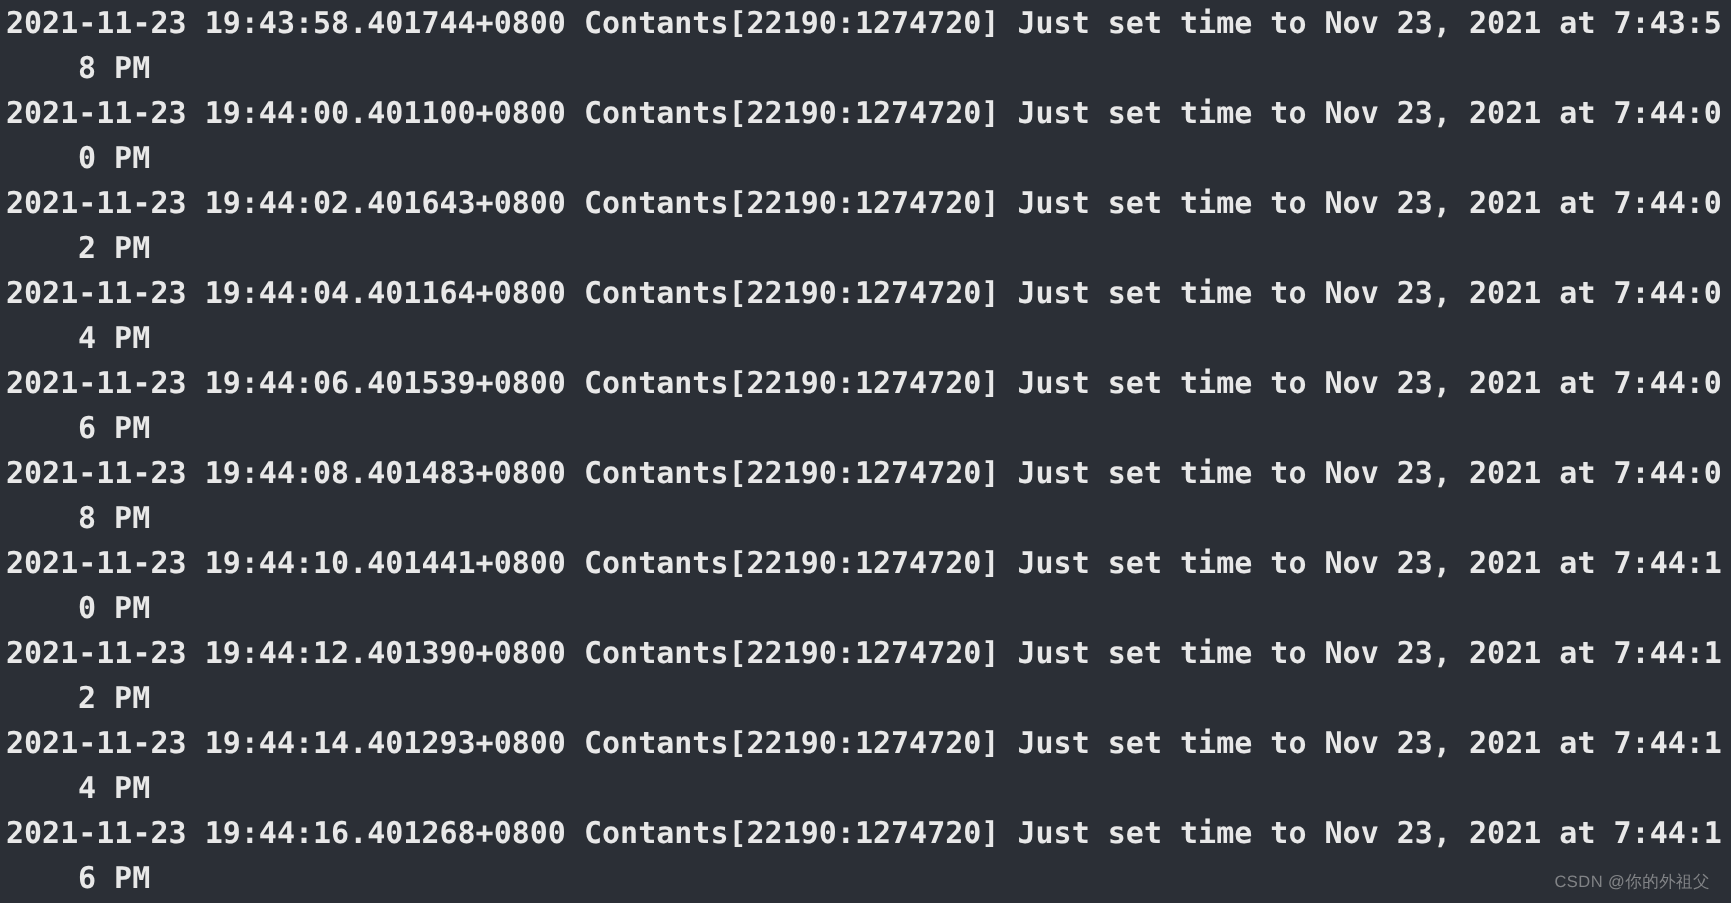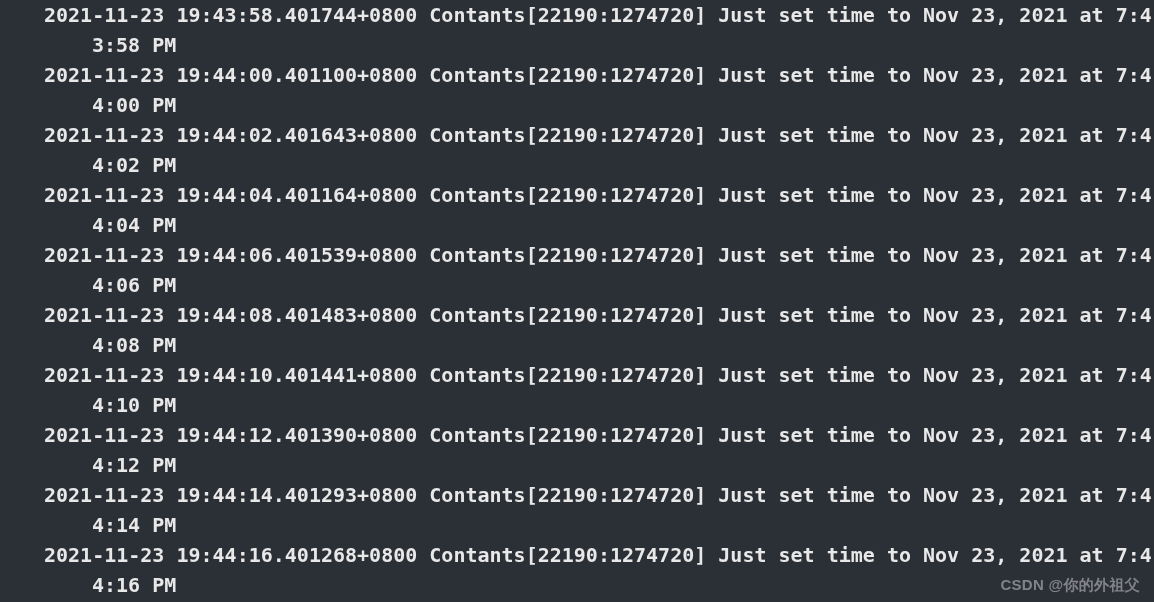--- a/index.html
+++ b/index.html
@@ -17,33 +17,32 @@
       width: 1154px;
       height: 602px;
       overflow: hidden;
       padding: 0;
       position: relative;
     }
     .console {
       white-space: pre-wrap;
       word-break: break-all;
       padding-left: 4px;
-      margin-left: 40px;
     }
     .log-line {
       display: block;
       text-indent: -48px;
       padding-left: 48px;
     }
     .watermark {
       position: absolute;
       bottom: 6px;
       right: 14px;
-      font-size: 15px;
-      font-weight: 700;
+      font-size: 11px;
+      font-weight: 400;
       color: rgba(200,200,200,0.55);
       font-family: -apple-system, "PingFang SC", "Helvetica Neue", Arial, sans-serif;
       letter-spacing: 0.3px;
     }
   </style>
 </head>
 <body>
 
 <div class="console" id="console-root"><div class="log-line"><span>2021-11-23 19:43:58.401744+0800</span> <span>Contants[22190:1274720]</span> <span>Just set time to Nov 23, 2021 at 7:43:58 PM</span></div><div class="log-line"><span>2021-11-23 19:44:00.401100+0800</span> <span>Contants[22190:1274720]</span> <span>Just set time to Nov 23, 2021 at 7:44:00 PM</span></div><div class="log-line"><span>2021-11-23 19:44:02.401643+0800</span> <span>Contants[22190:1274720]</span> <span>Just set time to Nov 23, 2021 at 7:44:02 PM</span></div><div class="log-line"><span>2021-11-23 19:44:04.401164+0800</span> <span>Contants[22190:1274720]</span> <span>Just set time to Nov 23, 2021 at 7:44:04 PM</span></div><div class="log-line"><span>2021-11-23 19:44:06.401539+0800</span> <span>Contants[22190:1274720]</span> <span>Just set time to Nov 23, 2021 at 7:44:06 PM</span></div><div class="log-line"><span>2021-11-23 19:44:08.401483+0800</span> <span>Contants[22190:1274720]</span> <span>Just set time to Nov 23, 2021 at 7:44:08 PM</span></div><div class="log-line"><span>2021-11-23 19:44:10.401441+0800</span> <span>Contants[22190:1274720]</span> <span>Just set time to Nov 23, 2021 at 7:44:10 PM</span></div><div class="log-line"><span>2021-11-23 19:44:12.401390+0800</span> <span>Contants[22190:1274720]</span> <span>Just set time to Nov 23, 2021 at 7:44:12 PM</span></div><div class="log-line"><span>2021-11-23 19:44:14.401293+0800</span> <span>Contants[22190:1274720]</span> <span>Just set time to Nov 23, 2021 at 7:44:14 PM</span></div><div class="log-line"><span>2021-11-23 19:44:16.401268+0800</span> <span>Contants[22190:1274720]</span> <span>Just set time to Nov 23, 2021 at 7:44:16 PM</span></div></div>
 

